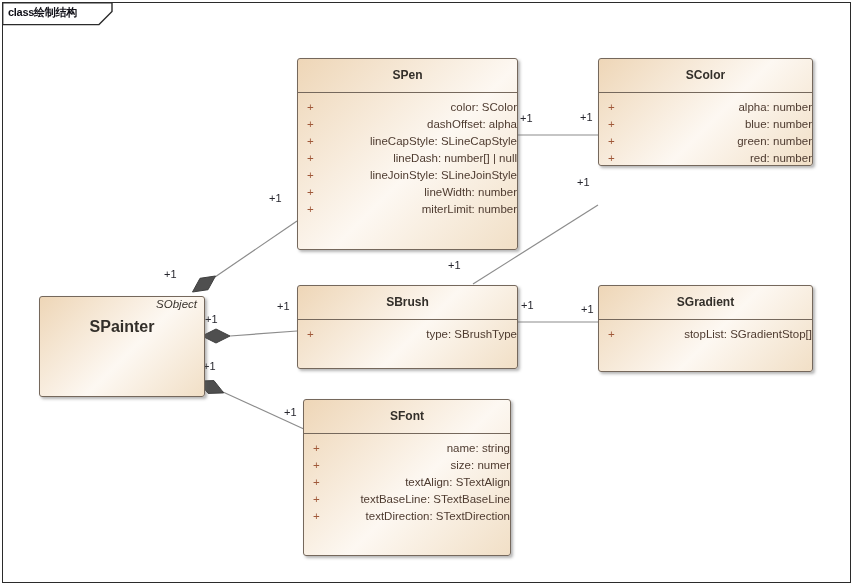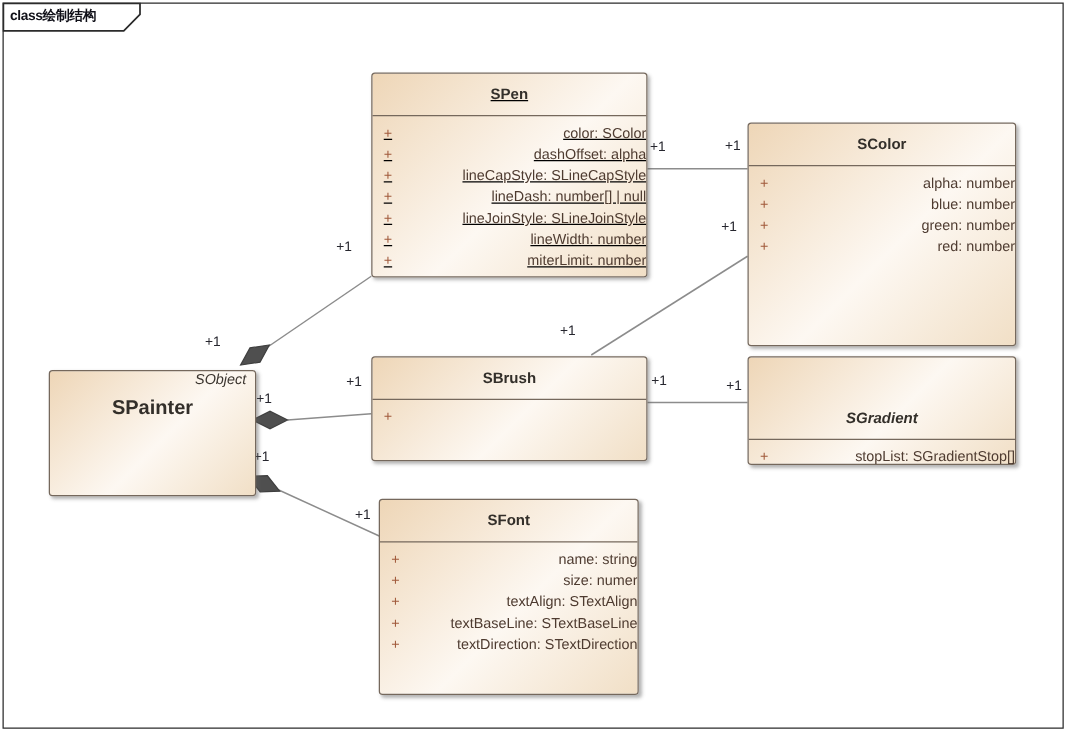--- a/index.html
+++ b/index.html
@@ -24,21 +24,21 @@
     position:absolute;box-sizing:border-box;
     background:linear-gradient(135deg,#eed6b7 0%,#fdf8f2 55%,#f1dfc6 100%);
     border:1px solid #75685c;border-radius:3px;
     box-shadow:2px 2px 3px rgba(90,90,90,0.45);
   }
   .uml-title{
     font-size:12px;font-weight:bold;color:#332f2a;text-align:center;
     height:33px;line-height:33px;border-bottom:1px solid #75685c;
     white-space:nowrap;overflow:hidden;
   }
-  .uml-title.italic{font-style:italic;margin-top:32px;}
+  .uml-title.italic{}
   .uml-attrs{padding-top:6px;}
   .attr-row{display:flex;line-height:17px;font-size:11.5px;color:#4e3b30;white-space:nowrap;}
   .attr-vis{width:22px;padding-left:9px;color:#a0593a;flex:none;}
   .attr-text{flex:1;overflow:hidden;text-align:right;}
 
   
   .painter-annotation{
     font-size:11.5px;font-style:italic;color:#3a342e;text-align:right;
     padding:0 7px 0 0;line-height:14px;
   }
@@ -88,21 +88,21 @@
 <span class="mult-label" style="left:448px;top:259px;">+1</span>
 <span class="mult-label" style="left:577px;top:176px;">+1</span>
 <span class="mult-label" style="left:521px;top:299px;">+1</span>
 <span class="mult-label" style="left:581px;top:303px;">+1</span>
 
 <div class="uml-class" style="left:39px;top:296px;width:166px;height:101px;">
   <div class="painter-annotation">SObject</div>
   <div class="painter-title">SPainter</div>
 </div>
 
-<div class="uml-class" style="left:297px;top:58px;width:221px;height:164px;text-decoration:underline;">
+<div class="uml-class" style="left:297px;top:58px;width:221px;height:192px;">
   <div class="uml-title">SPen</div>
   <div class="uml-attrs">
     <div class="attr-row">
         <span class="attr-vis">+</span>
         <span class="attr-text">color: SColor</span>
       </div>
     <div class="attr-row">
         <span class="attr-vis">+</span>
         <span class="attr-text">dashOffset: alpha</span>
       </div>
@@ -122,21 +122,21 @@
         <span class="attr-vis">+</span>
         <span class="attr-text">lineWidth: number</span>
       </div>
     <div class="attr-row">
         <span class="attr-vis">+</span>
         <span class="attr-text">miterLimit: number</span>
       </div>
   </div>
 </div>
 
-<div class="uml-class" style="left:598px;top:58px;width:215px;height:179px;margin-top:40px;">
+<div class="uml-class" style="left:598px;top:58px;width:215px;height:108px;">
   <div class="uml-title">SColor</div>
   <div class="uml-attrs">
     <div class="attr-row">
         <span class="attr-vis">+</span>
         <span class="attr-text">alpha: number</span>
       </div>
     <div class="attr-row">
         <span class="attr-vis">+</span>
         <span class="attr-text">blue: number</span>
       </div>
@@ -149,20 +149,21 @@
         <span class="attr-text">red: number</span>
       </div>
   </div>
 </div>
 
 <div class="uml-class" style="left:297px;top:285px;width:221px;height:84px;">
   <div class="uml-title">SBrush</div>
   <div class="uml-attrs">
     <div class="attr-row">
         <span class="attr-vis">+</span>
+        <span class="attr-text">type: SBrushType</span>
       </div>
   </div>
 </div>
 
 <div class="uml-class" style="left:598px;top:285px;width:215px;height:87px;">
   <div class="uml-title italic">SGradient</div>
   <div class="uml-attrs">
     <div class="attr-row">
         <span class="attr-vis">+</span>
         <span class="attr-text">stopList: SGradientStop[]</span>

